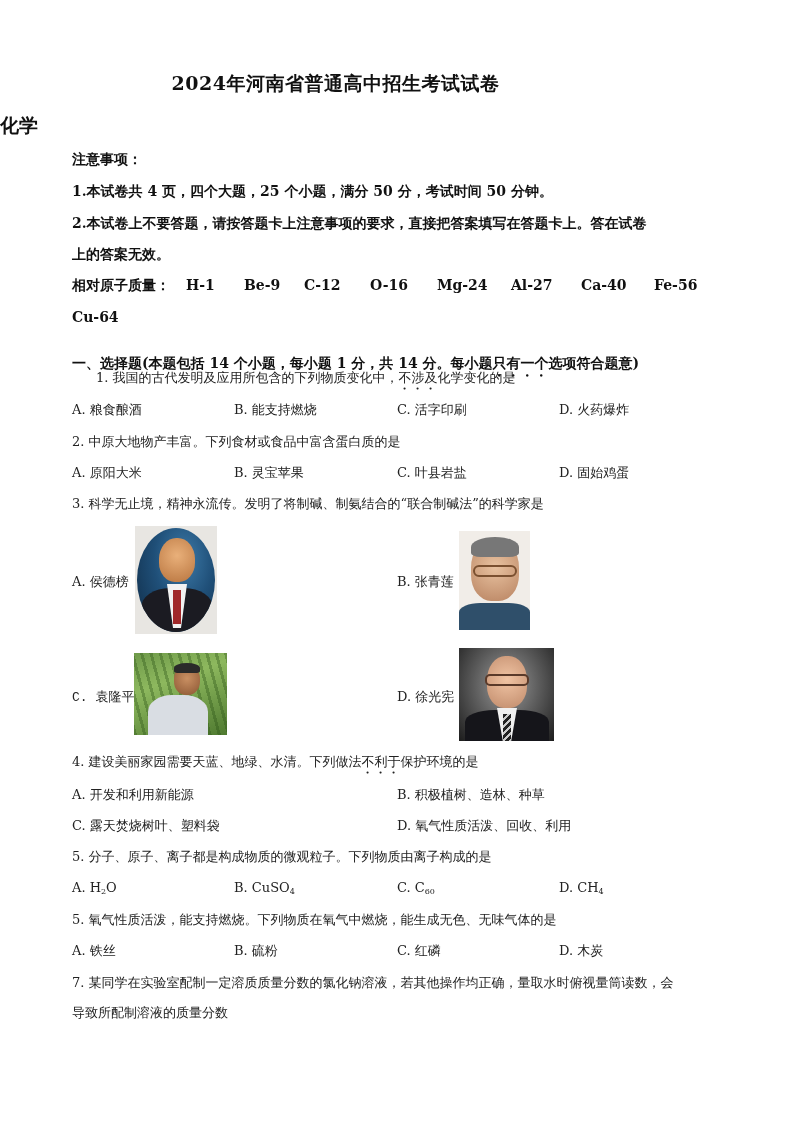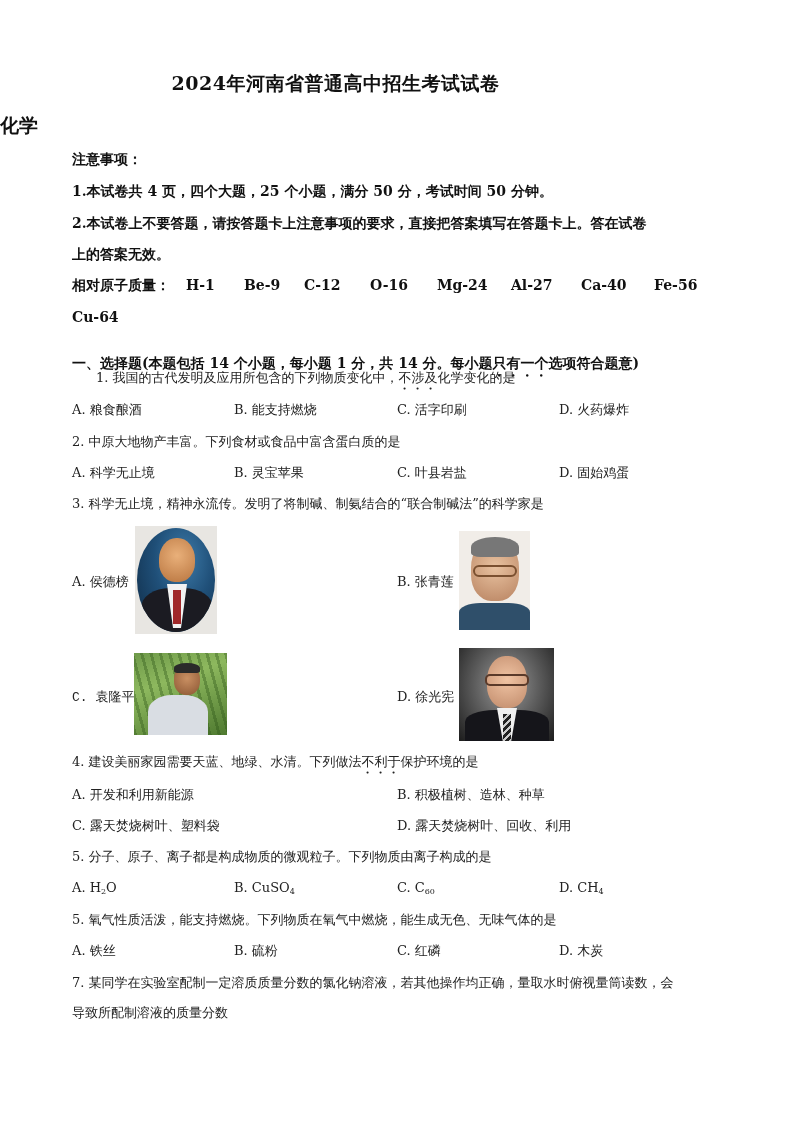--- a/index.html
+++ b/index.html
@@ -66,21 +66,21 @@
 
   <div class="abs q" style="left:64px; top:369px;margin-left:32px;">
     <span>1. 我国的古代发明及应用所包含的下列物质变化中，</span><span class="emph">不涉及</span><span>化学变化的是</span>
   </div>
   <div class="abs opt" style="left:72px; top:401px;">A.  粮食酿酒</div>
   <div class="abs opt" style="left:234px; top:401px;">B.  能支持燃烧</div>
   <div class="abs opt" style="left:397px; top:401px;">C.  活字印刷</div>
   <div class="abs opt" style="left:559px; top:401px;">D.  火药爆炸</div>
 
   <div class="abs q" style="left:72px; top:433px;">2. 中原大地物产丰富。下列食材或食品中富含蛋白质的是</div>
-  <div class="abs opt" style="left:72px; top:464px;">A.  科学无止境</div>
+  <div class="abs opt" style="left:72px; top:464px;">A.  原阳大米</div>
   <div class="abs opt" style="left:234px; top:464px;">B.  灵宝苹果</div>
   <div class="abs opt" style="left:397px; top:464px;">C.  叶县岩盐</div>
   <div class="abs opt" style="left:559px; top:464px;">D.  固始鸡蛋</div>
 
   <div class="abs q" style="left:72px; top:495px;">3. 科学无止境，精神永流传。发明了将制碱、制氨结合的“联合制碱法”的科学家是</div>
   <div class="abs opt" style="left:72px; top:573px;">A.  侯德榜</div>
   <div class="portrait p-a">
     <div class="oval">
       <div class="suit"></div>
       <div class="shirt"></div>
@@ -110,21 +110,21 @@
     <div class="face"></div>
     <div class="glasses"></div>
   </div>
 
   <div class="abs q" style="left:72px; top:753px;">
     <span>4. 建设美丽家园需要天蓝、地绿、水清。下列做法</span><span class="emph">不利于</span><span>保护环境的是</span>
   </div>
   <div class="abs opt" style="left:72px; top:786px;">A.  开发和利用新能源</div>
   <div class="abs opt" style="left:397px; top:786px;">B.  积极植树、造林、种草</div>
   <div class="abs opt" style="left:72px; top:817px;">C.  露天焚烧树叶、塑料袋</div>
-  <div class="abs opt" style="left:397px; top:817px;">D.  露天焚烧树叶、回收、利用</div>
+  <div class="abs opt" style="left:397px; top:817px;">D.  氧气性质活泼、回收、利用</div>
 
   <div class="abs q" style="left:72px; top:848px;">5. 分子、原子、离子都是构成物质的微观粒子。下列物质由离子构成的是</div>
   <div class="abs opt" style="left:72px; top:880px;"><span>A. </span><span>H</span><sub>2</sub><span>O</span></div>
   <div class="abs opt" style="left:234px; top:880px;"><span>B. </span><span>CuSO</span><sub>4</sub><span></span></div>
   <div class="abs opt" style="left:397px; top:880px;"><span>C. </span><span>C</span><sub>60</sub><span></span></div>
   <div class="abs opt" style="left:559px; top:880px;"><span>D. </span><span>CH</span><sub>4</sub><span></span></div>
 
   <div class="abs q" style="left:72px; top:911px;">5. 氧气性质活泼，能支持燃烧。下列物质在氧气中燃烧，能生成无色、无味气体的是</div>
   <div class="abs opt" style="left:72px; top:942px;">A.  铁丝</div>
   <div class="abs opt" style="left:234px; top:942px;">B.  硫粉</div>

